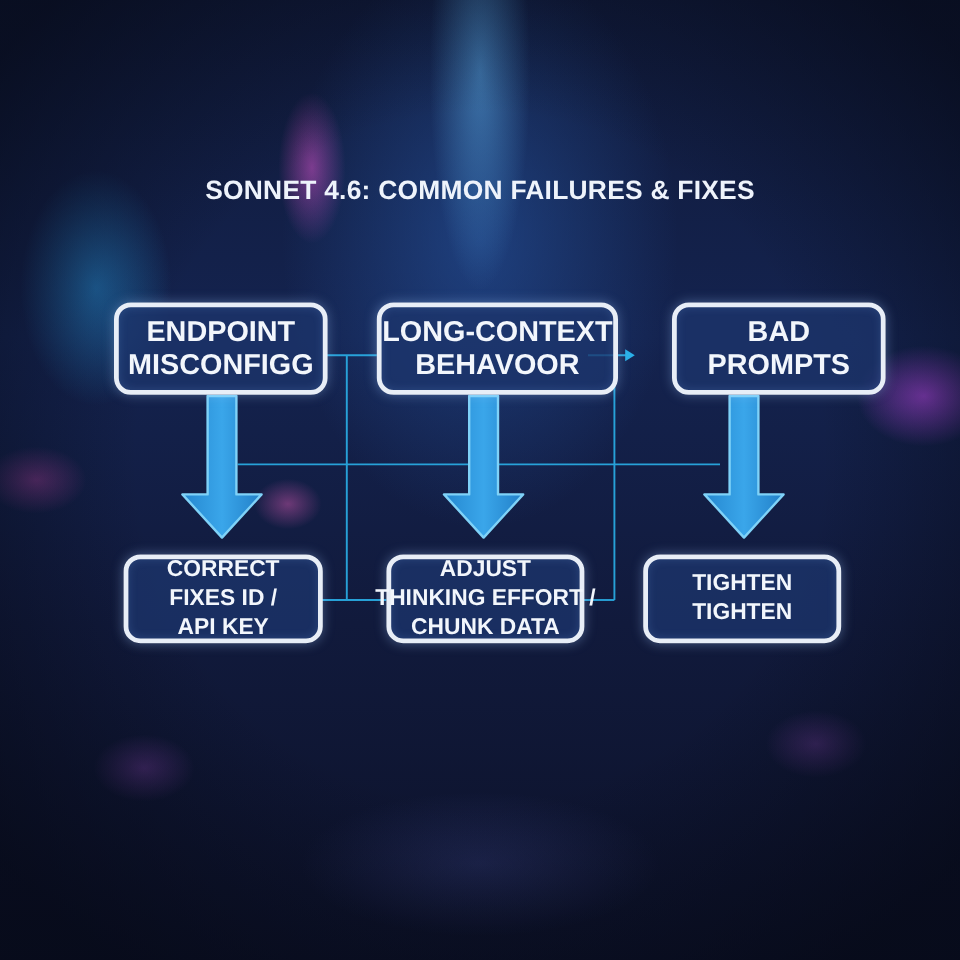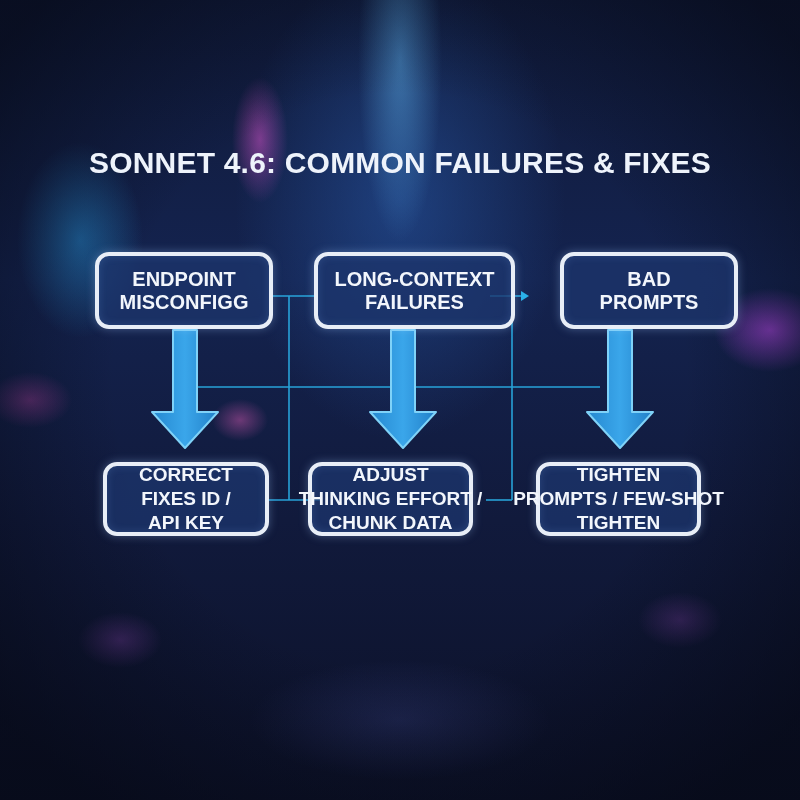--- a/index.html
+++ b/index.html
@@ -22,33 +22,33 @@
       radial-gradient(ellipse 60px 40px at 120px 640px, rgba(140,70,180,0.4), transparent 70%),
       radial-gradient(ellipse 60px 40px at 680px 620px, rgba(140,70,180,0.35), transparent 70%),
       linear-gradient(180deg, #101a3a 0%, #14234f 35%, #111a3c 65%, #0c1128 100%);
   }
   .vignette {
     position: absolute; inset: 0;
     background: radial-gradient(ellipse 520px 520px at 400px 380px, transparent 55%, rgba(5,8,20,0.65) 100%);
   }
   .title {
     position: absolute; left: 0; width: 800px; top: 146px;
-    text-align: center; color: #eef3fb; font-weight: bold; font-size: 30px;
+    text-align: center; color: #eef3fb; font-weight: bold; font-size: 22px;
     letter-spacing: 0.2px;
   }
   .box {
     position: absolute; box-sizing: border-box;
     border: 4px solid #e8eef7; border-radius: 14px;
     background: rgba(28,52,108,0.78);
     box-shadow: 0 0 10px rgba(160,200,255,0.35), inset 0 0 8px rgba(120,170,240,0.2);
     color: #f2f6fc; font-weight: bold; text-align: center;
     display: flex; flex-direction: column; align-items: center; justify-content: center;
     line-height: 1.15;
   }
-  .box.top { font-size: 20px; text-align: right; }
+  .box.top { font-size: 24px; text-align: right; }
   .box.bottom { font-size: 19px; line-height: 1.25; }
   .box span { display: block; white-space: nowrap; }
   svg.conn { position: absolute; left: 0; top: 0; }
 </style>
 </head>
 <body>
 
 <div class="bg"></div>
 <div class="vignette"></div>
 
@@ -83,34 +83,33 @@
     <polygon points="608,330 632,330 632,412 653,412 620,448 587,412 608,412" fill="url(#ag)" stroke="#7fd2f8" stroke-width="2" stroke-linejoin="round"></polygon>
   </g>
 </svg>
 
 <div class="box top" style="left:95px;top:252px;width:178px;height:77px;">
   <span>ENDPOINT</span>
   <span>MISCONFIGG</span>
 </div>
 <div class="box top" style="left:314px;top:252px;width:201px;height:77px;">
   <span>LONG-CONTEXT</span>
-  <span>FAILURES</span>
+  <span>BEHAVOOR</span>
 </div>
 <div class="box top" style="left:528px;top:252px;width:178px;height:77px;margin-left:32px;">
   <span>BAD</span>
   <span>PROMPTS</span>
 </div>
 
 <div class="box bottom" style="left:103px;top:462px;width:166px;height:74px;">
   <span>CORRECT</span>
   <span>FIXES ID /</span>
   <span>API KEY</span>
 </div>
-<div class="box bottom" style="left:308px;top:462px;width:165px;height:74px;">
+<div class="box bottom" style="left:322px;top:462px;width:165px;height:74px;">
   <span>ADJUST</span>
   <span>THINKING EFFORT /</span>
   <span>CHUNK DATA</span>
 </div>
 <div class="box bottom" style="left:536px;top:462px;width:165px;height:74px;">
   <span>TIGHTEN</span>
-  <span>PROMPTS / FEW-SHOT</span>
   <span>TIGHTEN</span>
 </div>
 
 </body></html>

